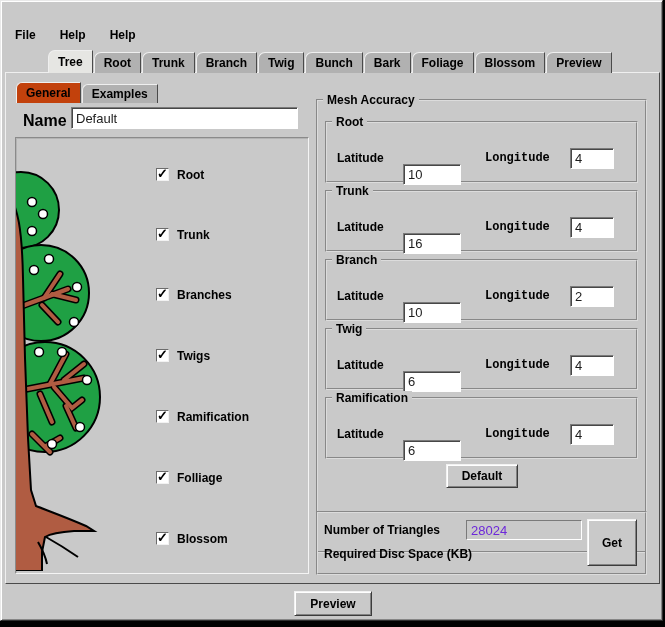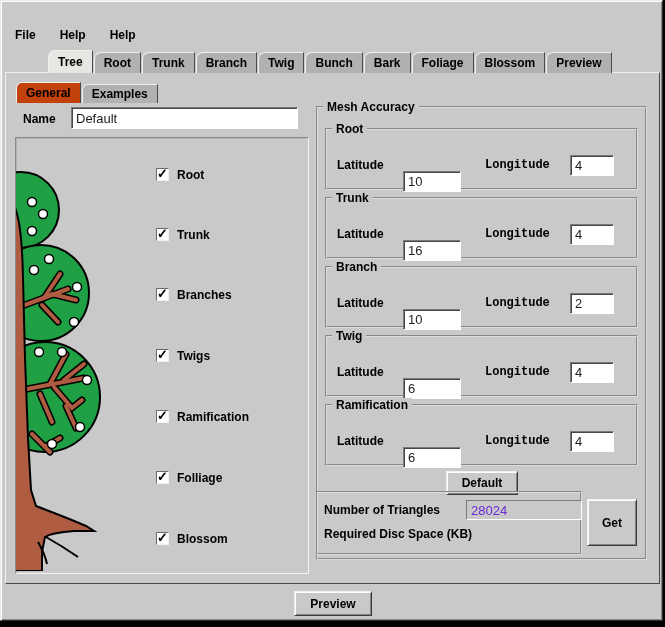--- a/index.html
+++ b/index.html
@@ -57,21 +57,21 @@
   
   .subtabrow { position: absolute; left: 10px; top: 9px; display: flex; align-items: flex-end; height: 21px; }
   .subtab {
     height: 19px; line-height: 18px; padding: 0 9px; margin-right: 1px;
     background: #b1b1b1; font-weight: bold; font-size: 12px;
     border: 1px solid; border-color: #efefef #4a4a4a #4a4a4a #efefef;
     border-bottom: none; border-top-left-radius: 6px;
   }
   .subtab.selected { background: #c2410c; height: 21px; line-height: 20px; position: relative; z-index: 2; }
   
-  .name-label { position: absolute; left: 17px; top: 39px; font-weight: bold; font-size: 12px; }
+  .name-label { position: absolute; left: 17px; top: 39px; font-weight: bold; font-size: 16px; }
   .tfield {
     background: #fff; border: 1px solid; border-color: #7a7a7a #ffffff #ffffff #7a7a7a;
     box-shadow: inset 1px 1px 0 #474747;
     font-family: "Liberation Sans", sans-serif; font-size: 13px; color: #1c1c1c;
     padding: 0 4px; outline: none;
   }
   .name-input { position: absolute; left: 65px; top: 34px; width: 227px; height: 22px; }
   
   .left-panel {
     position: absolute; left: 9px; top: 64px; width: 294px; height: 437px;
@@ -86,38 +86,38 @@
     border: 1px solid; border-color: #6b6b6b #f2f2f2 #f2f2f2 #6b6b6b;
   }
   .checkmark { position: absolute; left: 0px; top: -3px; font-size: 13px; font-weight: bold; color: #000; }
   .cb-label { margin-left: 8px; font-weight: bold; font-size: 12px; white-space: nowrap; }
   
   .groupbox { position: absolute; border: 2px groove #dcdcdc; }
   .gtitle {
     position: absolute; top: -8px; left: 5px; background: #c9c9c9;
     padding: 0 4px; font-weight: bold; font-size: 12px; line-height: 14px; white-space: nowrap;
   }
-  .mesh-box { left: 310px; top: 33px; width: 331px; height: 454px; }
+  .mesh-box { left: 310px; top: 26px; width: 331px; height: 454px; }
   .mesh-sub { position: absolute; left: 7px; width: 313px; height: 62px; }
   .fld-label { position: absolute; top: 28px; font-weight: bold; font-size: 12px; }
   .lat-label { left: 10px; }
   .lon-label { left: 158px; font-family: Liberation Mono, monospace; }
   .lat-input { position: absolute; left: 76px; top: 25px; width: 58px; height: 21px; margin-top: 16px; }
   .lon-input { position: absolute; left: 243px; top: 25px; width: 44px; height: 21px; }
   
   .btn {
     background: #c9c9c9; color: #000;
     border: 1px solid; border-color: #f2f2f2 #3c3c3c #3c3c3c #f2f2f2;
     box-shadow: inset 1px 1px 0 #ffffff, inset -1px -1px 0 #828282;
     font-family: "Liberation Sans", sans-serif; font-weight: bold; font-size: 12px;
     display: flex; align-items: center; justify-content: center;
   }
   .default-btn { position: absolute; left: 128px; top: 363px; width: 72px; height: 24px; }
   
-  .stats-box { left: 310px; top: 418px; width: 266px; height: 64px; padding-left: 39px; }
+  .stats-box { left: 310px; top: 438px; width: 331px; height: 64px; padding-left: 39px; }
   .stats-label { position: absolute; left: 6px; font-weight: bold; font-size: 12px; white-space: nowrap; }
   .ro-field {
     position: absolute; left: 148px; width: 116px; height: 20px;
     background: #c9c9c9; color: #6d28d9;
     border: 1px solid; border-color: #7a7a7a #ffffff #ffffff #7a7a7a;
     font-family: "Liberation Sans", sans-serif; font-size: 13px; padding: 0 4px;
   }
   .get-btn { position: absolute; left: 269px; top: 6px; width: 50px; height: 47px; }
   
   .preview-btn { position: absolute; left: 293px; top: 590px; width: 78px; height: 25px; }

